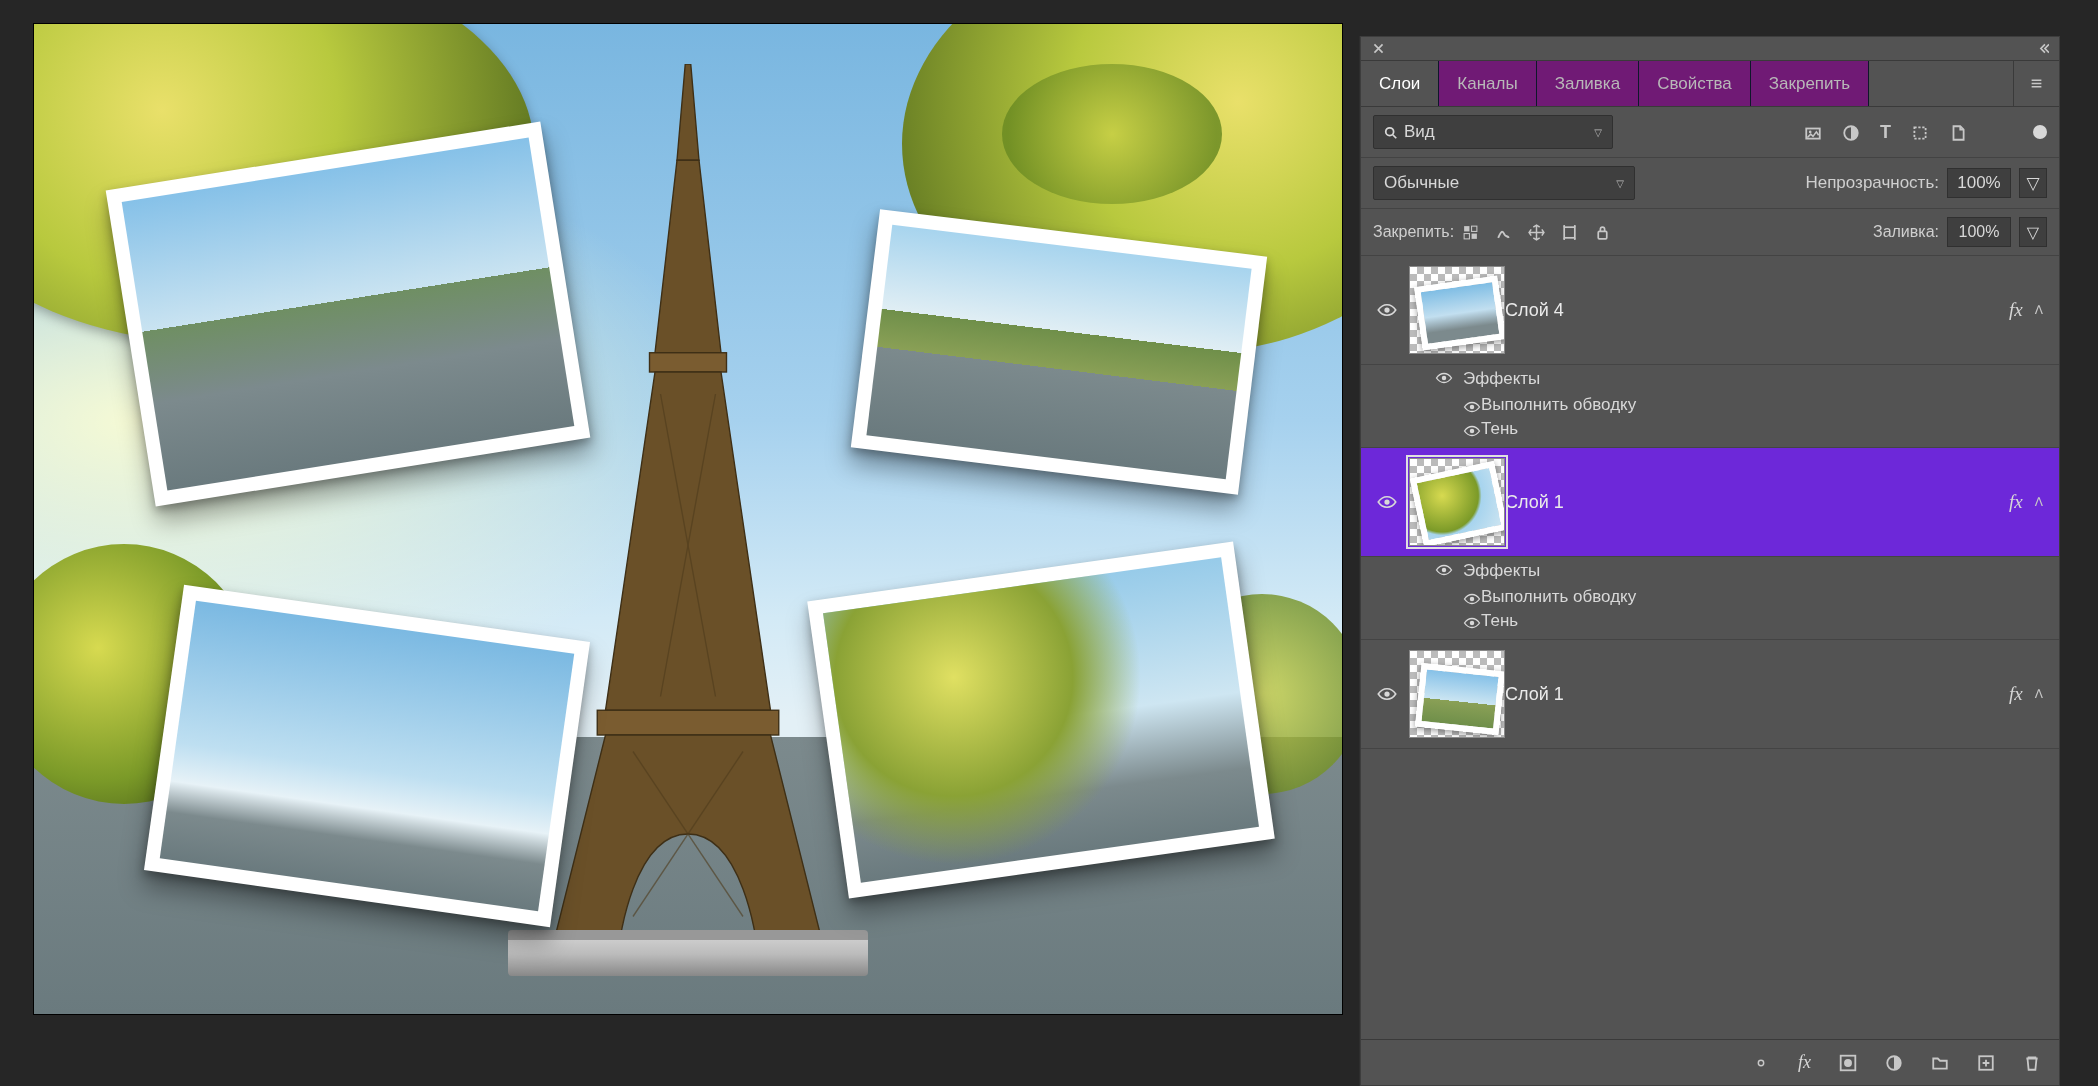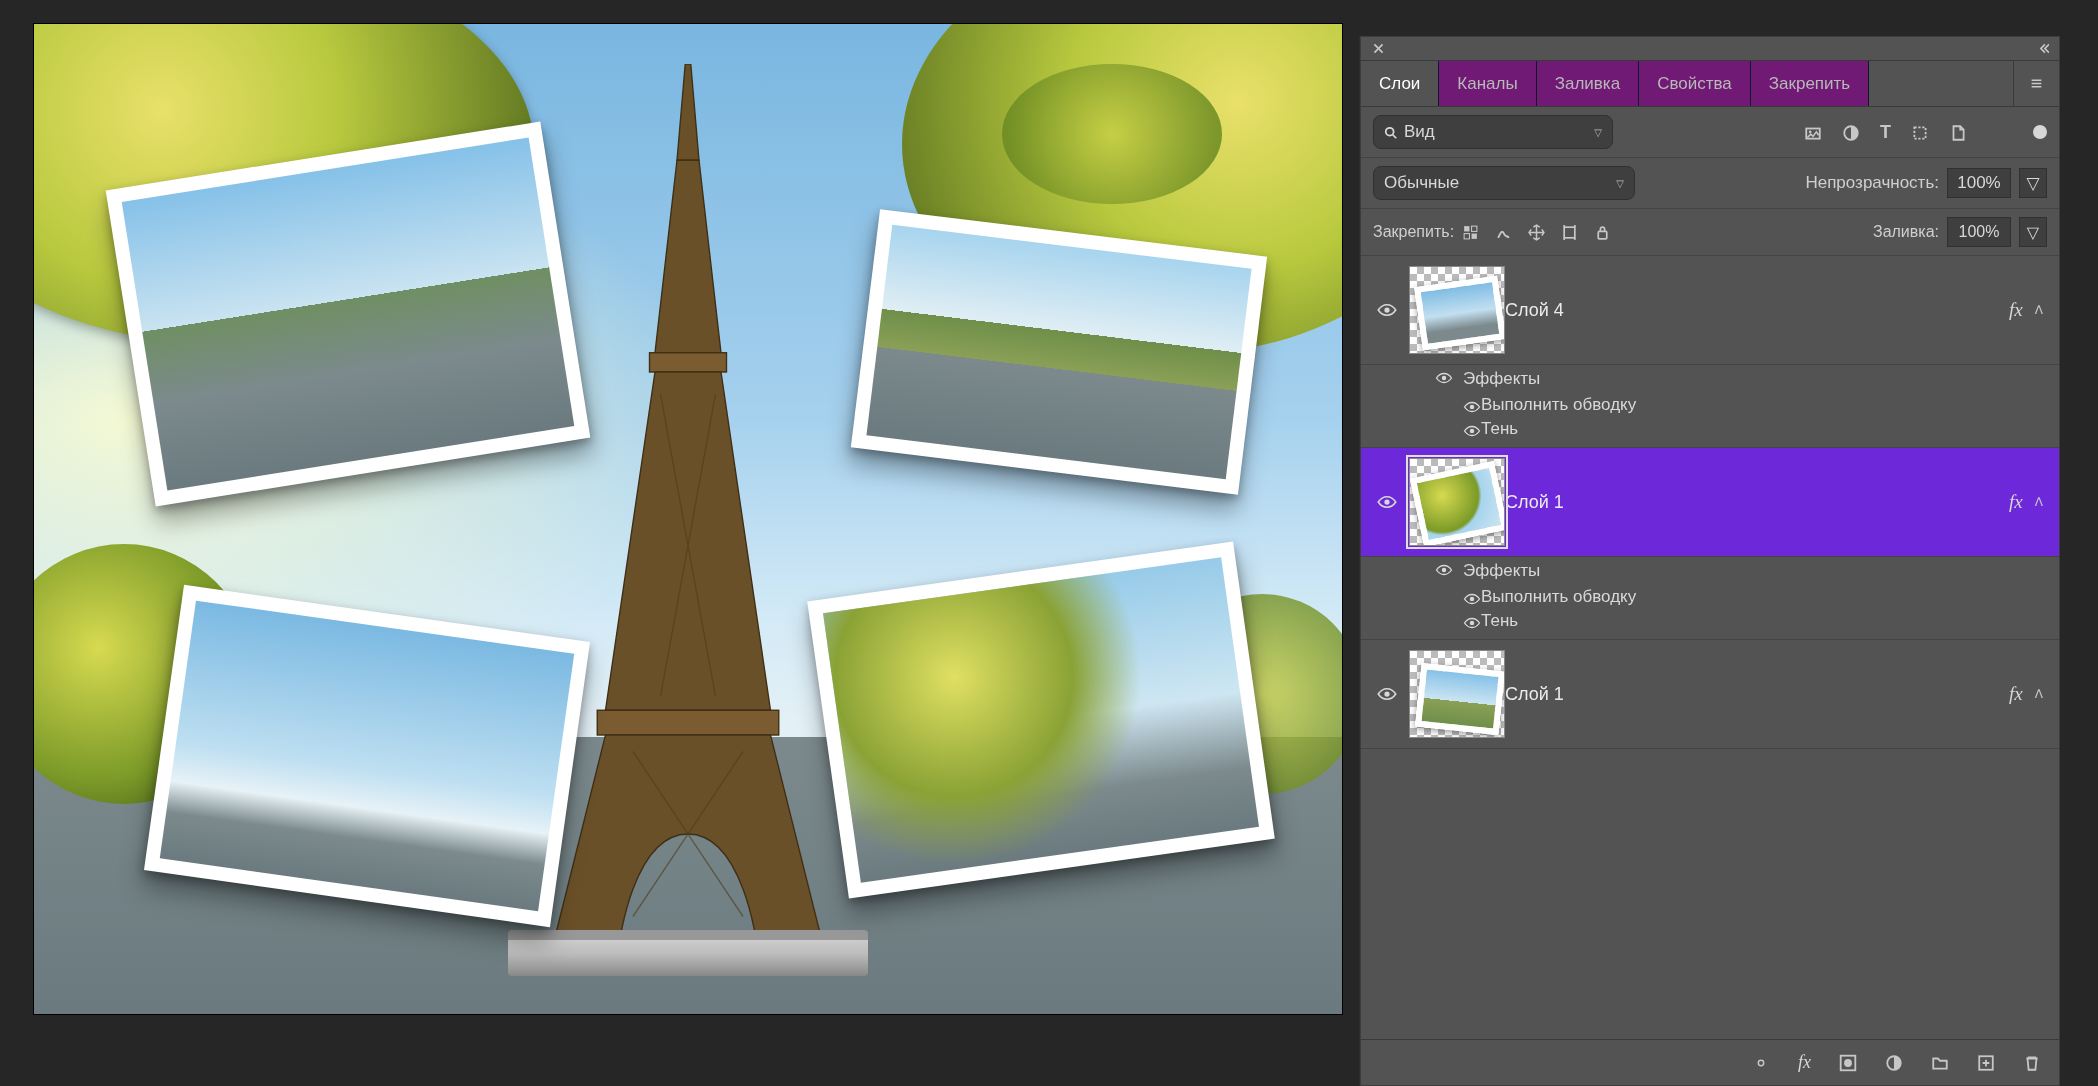--- a/index.html
+++ b/index.html
@@ -123,21 +123,21 @@
 
   .row {
     display:flex; align-items:center; padding:8px 12px; gap:8px;
     border-bottom:1px solid #434343;
     font-size:17px;
   }
   .row.small { font-size:16px; }
   .dropdown {
     display:flex; align-items:center; justify-content:space-between;
     background:#3f3f3f; border:1px solid #303030; height:34px; padding:0 10px;
-    color:#d8d8d8; border-radius:8px;
+    color:#d8d8d8; border-radius:2px;
   }
   .dropdown .chev { font-size:10px; color:#bbb; }
   .search-drop { width:240px; }
   .search-drop .mag { margin-right:6px; font-size:14px; }
   .mode-drop { width:262px; }
 
   .filter-icons { margin-left:auto; display:flex; align-items:center; gap:20px; color:#c7c7c7; }
   .filter-icons span { cursor:pointer; font-size:18px; }
   .dot { width:14px; height:14px; border-radius:50%; background:#d8d8d8; display:inline-block;}
 

